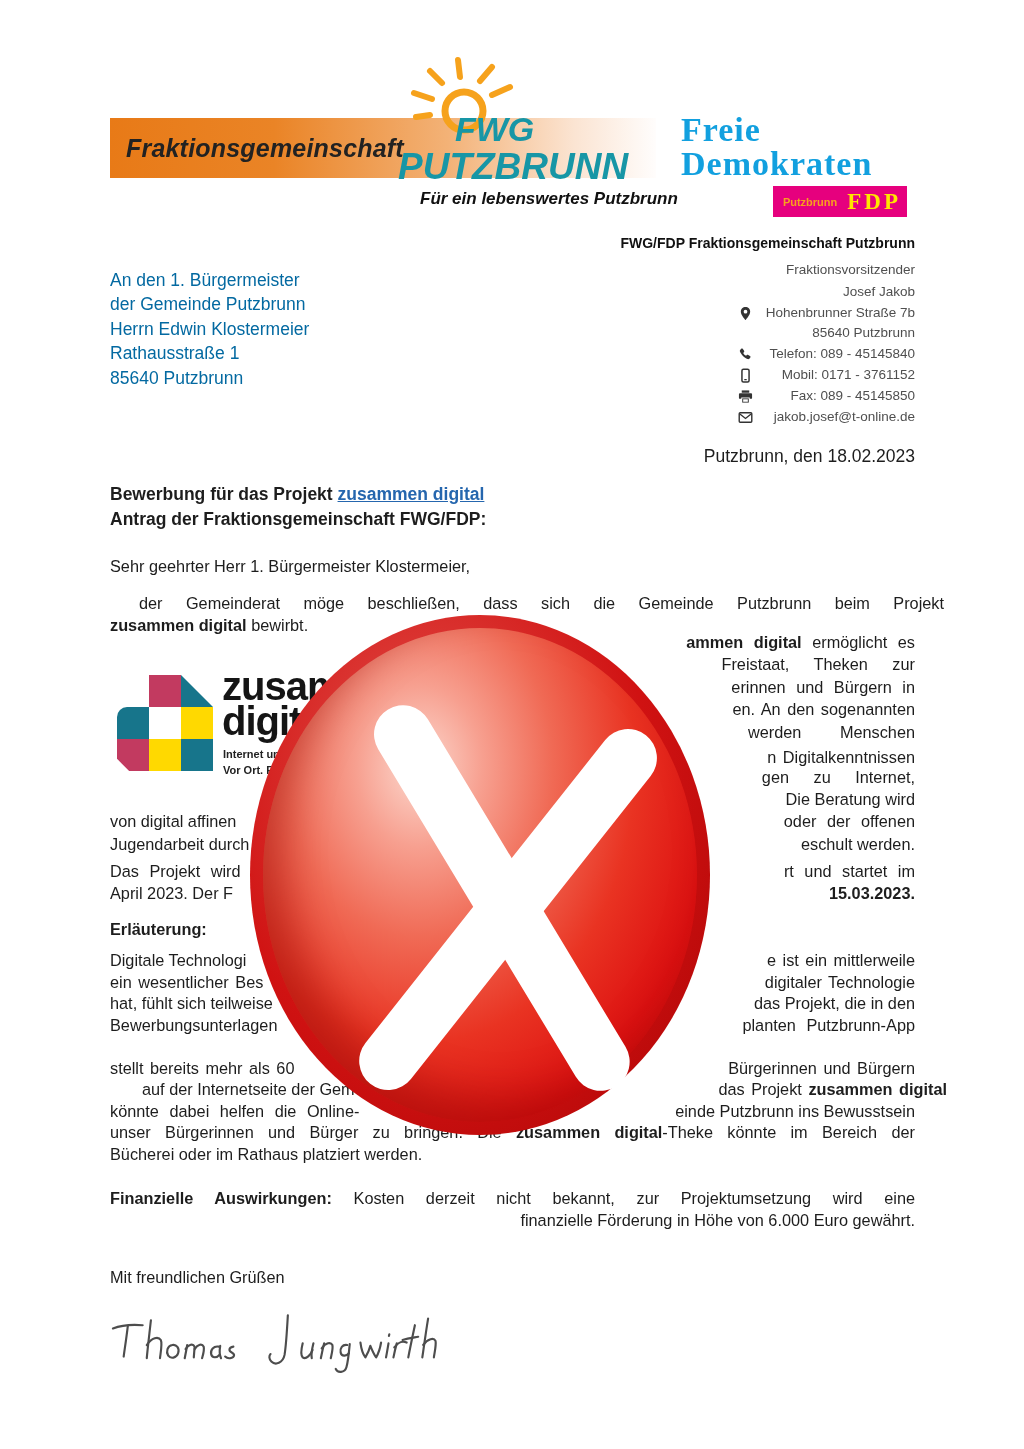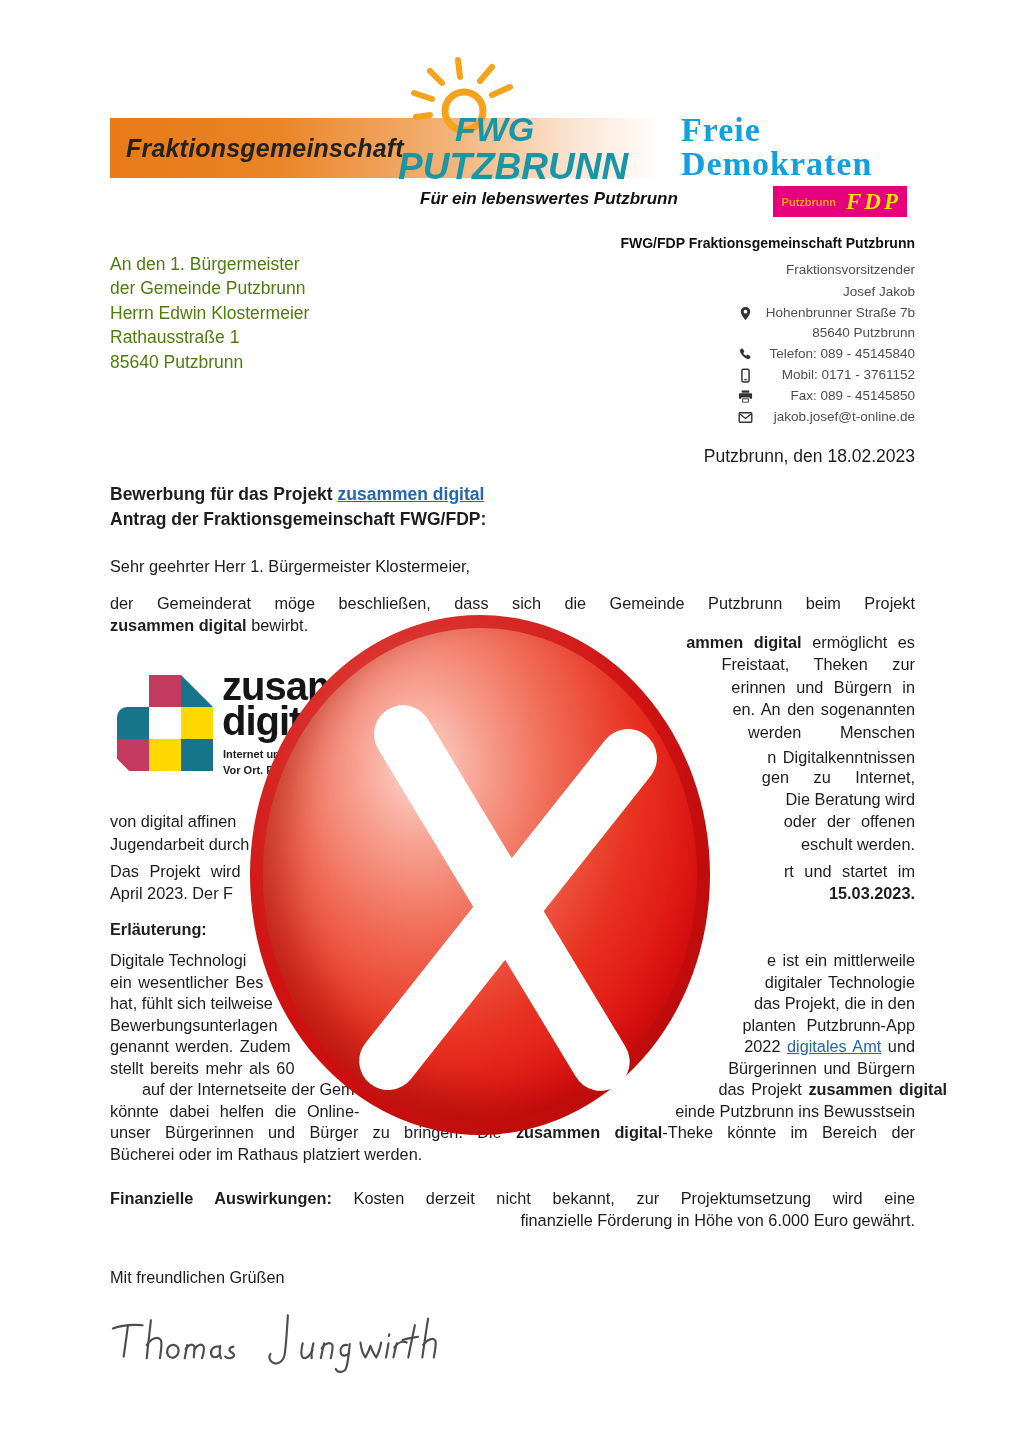--- a/index.html
+++ b/index.html
@@ -11,30 +11,30 @@
   .banner{left:110px;top:118px;width:546px;height:60px;
           background:linear-gradient(90deg,#e87a17 0%,#ea8426 30%,#f3b277 62%,#fbe4d2 85%,#fffdfc 100%);
           display:flex;align-items:center;z-index:1;}
   .banner-text{font-style:italic;font-weight:700;font-size:25px;color:#222;padding-left:16px;letter-spacing:.2px;}
   .fwg-word{font-style:italic;font-weight:700;color:#1796a6;z-index:2;line-height:1;}
   .fwg-tag{font-style:italic;font-weight:700;font-size:17px;color:#111;z-index:2;}
   .fdp-word{font-family:"Liberation Serif",serif;font-weight:700;font-size:34px;line-height:1;color:#12a0df;letter-spacing:1px;z-index:2;}
   .fdp-box{left:773px;top:186px;width:134px;height:31px;background:#e6007e;z-index:2;
            display:flex;align-items:center;justify-content:flex-end;padding-right:6px;box-sizing:border-box;}
   .fdp-box-place{font-size:11px;font-weight:700;color:#f8a11d;margin-right:10px;}
-  .fdp-box-abbr{font-family:"Liberation Serif",serif;font-size:23px;font-weight:700;color:#ffe600;letter-spacing:3px;font-style:italic;}
+  .fdp-box-abbr{font-family:"Liberation Serif",serif;font-size:23px;font-weight:700;color:#ffe600;letter-spacing:3px;}
 
   
   .sender-org{right:109px;top:235px;font-size:14px;font-weight:700;color:#111;text-align:right;}
   .srow{position:absolute;right:0;width:315px;height:21px;text-align:right;font-size:13.5px;color:#4f4f4f;}
   .srow .sicon{position:absolute;left:138px;top:1px;width:15px;height:15px;color:#333;}
   .sender-rows{left:600px;top:260px;width:315px;height:180px;}
 
   
-  .recipient{left:110px;top:252px;font-size:17.5px;line-height:24.4px;color:#4d7c0f;}
+  .recipient{left:110px;top:268px;font-size:17.5px;line-height:24.4px;color:#0369a1;}
   .dateline{right:109px;top:446px;font-size:17.5px;text-align:right;}
   .subject{left:110px;top:482px;font-size:17.5px;font-weight:700;line-height:24.5px;}
   .salutation{left:110px;top:557px;font-size:16.3px;}
   .body-line{position:absolute;left:110px;width:805px;font-size:16.3px;line-height:22px;}
   .jline{text-align:justify;text-align-last:justify;}
   .frag-row{position:absolute;left:110px;width:805px;font-size:16.3px;line-height:22px;
             display:flex;justify-content:space-between;}
   .fl{white-space:nowrap;}
   .fr{white-space:nowrap;text-align:right;}
   .ws-sm{word-spacing:2px;} .ws-md{word-spacing:6px;}
@@ -146,21 +146,21 @@
 
   <div class="abs subject">
     <div>
       <span>Bewerbung für das Projekt </span><a class="doclink">zusammen digital</a>
     </div>
     <div>Antrag der Fraktionsgemeinschaft FWG/FDP:</div>
   </div>
 
   <div class="abs salutation">Sehr geehrter Herr 1. Bürgermeister Klostermeier,</div>
 
-  <div class="body-line jline" style="top:592px;">der Gemeinderat möge beschließen, dass sich die Gemeinde Putzbrunn beim Projekt</div>
+  <div class="body-line jline" style="top:592px;margin-left:29px;">der Gemeinderat möge beschließen, dass sich die Gemeinde Putzbrunn beim Projekt</div>
   <div class="body-line" style="top:614px;">
     <b>zusammen digital</b><span> bewirbt.</span>
   </div>
 
   <div class="abs zd">
     <div class="zd-cell" style="left:37px;top:19px;background:#C23A60;"></div>
     <div class="zd-cell" style="left:69px;top:19px;background:#17758B;clip-path:polygon(0 0,100% 100%,0 100%);"></div>
     <div class="zd-cell" style="left:5px;top:51px;background:#17758B;border-top-left-radius:10px;"></div>
     <div class="zd-cell" style="left:69px;top:51px;background:#FFD900;"></div>
     <div class="zd-cell" style="left:5px;top:83px;background:#C23A60;clip-path:polygon(0 0,100% 0,100% 100%,38% 100%,0 62%);"></div>
@@ -232,24 +232,20 @@
     <span class="fl ws-sm">ein wesentlicher Bes</span>
     <span class="fr ws-sm">digitaler Technologie</span>
   </div>
   <div class="frag-row" style="top:992px;">
     <span class="fl">hat, fühlt sich teilweise</span>
     <span class="fr">das Projekt, die in den</span>
   </div>
   <div class="frag-row" style="top:1014px;">
     <span class="fl">Bewerbungsunterlagen</span>
     <span class="fr ws-md">planten Putzbrunn-App</span>
-  </div>
-  <div class="frag-row" style="top:1035px;">
-    <span class="fl ws-sm">genannt werden. Zudem</span>
-    <span class="fr ws-sm"><span>2022 </span><a class="doclink">digitales Amt</a><span> und</span></span>
   </div>
   <div class="frag-row" style="top:1057px;">
     <span class="fl ws-sm">stellt bereits mehr als 60</span>
     <span class="fr ws-sm">Bürgerinnen und Bürgern</span>
   </div>
   <div class="frag-row" style="top:1078px;margin-left:32px;">
     <span class="fl">auf der Internetseite der Geme</span>
     <span class="fr ws-sm"><span>das Projekt </span><b>zusammen digital</b></span>
   </div>
   <div class="frag-row" style="top:1100px;">

